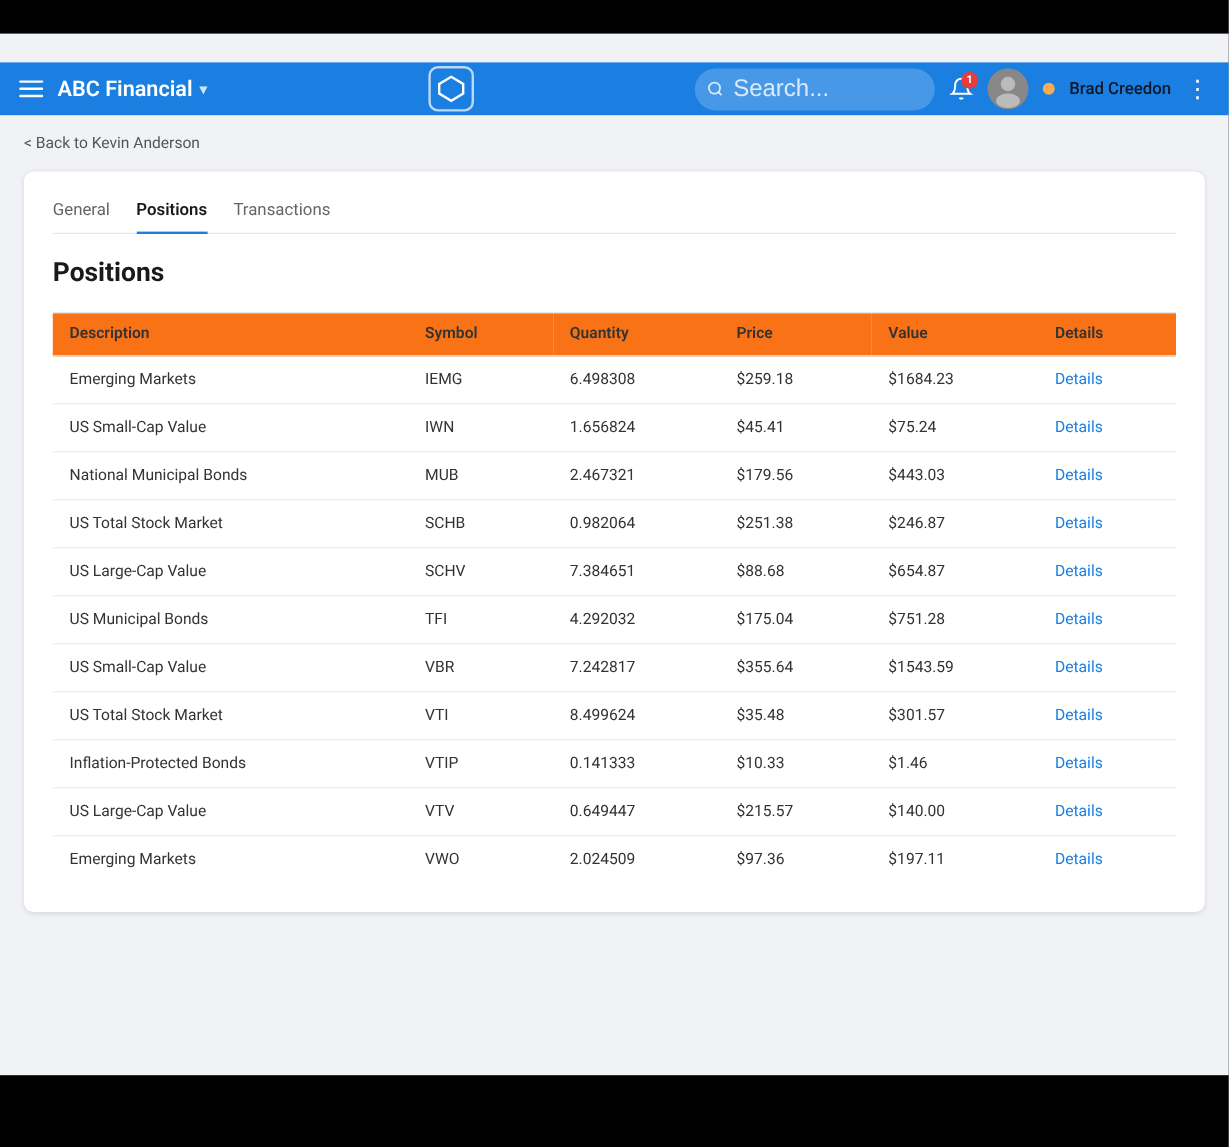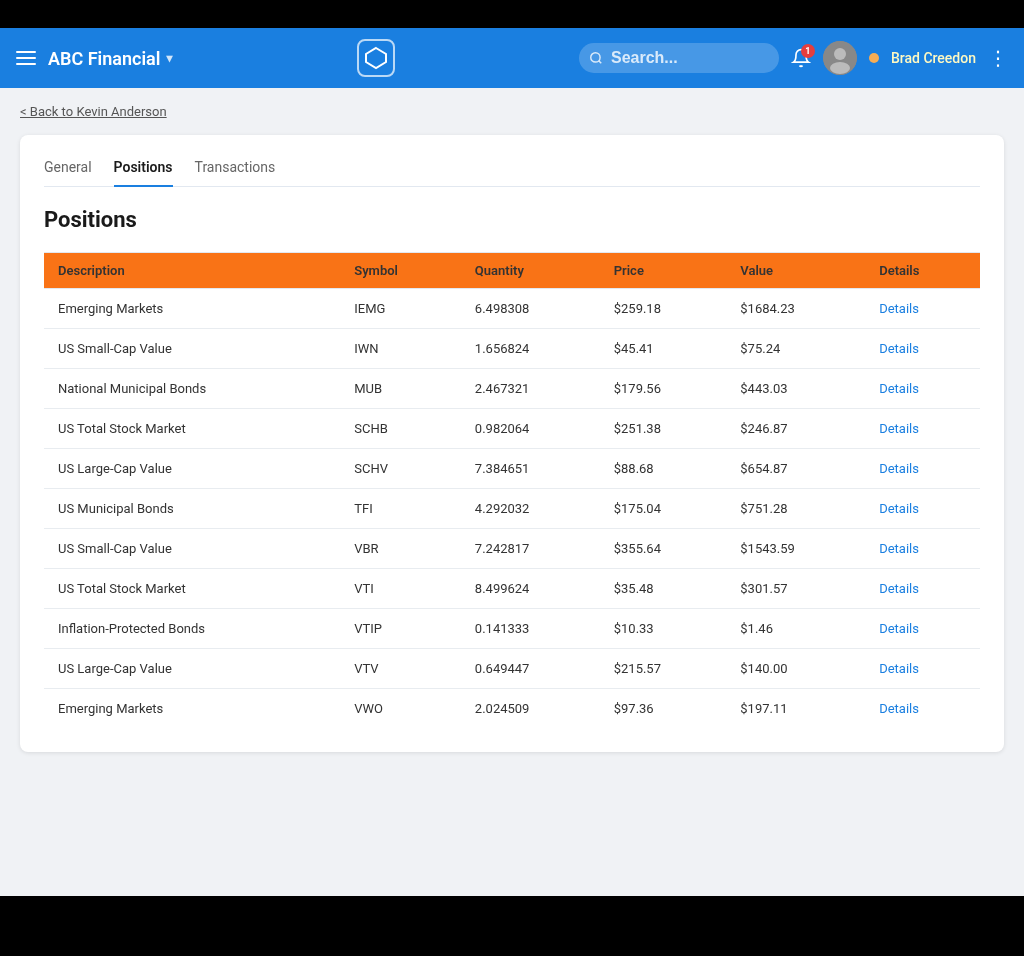--- a/index.html
+++ b/index.html
@@ -26,26 +26,27 @@
     .bottom-bar {
       background: #000;
       height: 60px;
       flex-shrink: 0;
       margin-top: auto;
     }
 
     
     .navbar {
       background: #1a7fe0;
-      height: 60px;
+      height: 44px;
       display: flex;
       align-items: center;
       padding: 0 16px;
       gap: 16px;
       flex-shrink: 0;
+      margin-top: 24px;
     }
     .navbar-left {
       display: flex;
       align-items: center;
       gap: 12px;
       flex: 0 0 auto;
     }
     .hamburger-icon {
       color: #fff;
       font-size: 20px;
@@ -94,25 +95,24 @@
       align-items: center;
       gap: 12px;
       flex: 0 0 auto;
     }
     .search-bar {
       background: rgba(255,255,255,0.2);
       border: none;
       border-radius: 20px;
       padding: 6px 14px 6px 32px;
       color: #000000;
-      font-size: 16px;
+      font-size: 20px;
       width: 200px;
       outline: none;
       position: relative;
-      font-weight: bold;
     }
     .search-wrapper {
       position: relative;
       display: flex;
       align-items: center;
     }
     .search-wrapper svg {
       position: absolute;
       left: 10px;
       color: rgba(255,255,255,0.8);
@@ -146,21 +146,21 @@
       height: 34px;
       border-radius: 50%;
       background: #888;
       overflow: hidden;
       display: flex;
       align-items: center;
       justify-content: center;
       font-size: 18px;
     }
     .user-name {
-      color: #fef9c3;
+      color: #0f172a;
       font-size: 14px;
       font-weight: 500;
     }
     .more-icon {
       color: #fff;
       font-size: 20px;
       cursor: pointer;
     }
     .online-dot {
       width: 10px;
@@ -175,21 +175,20 @@
       padding: 16px 20px;
     }
     .back-link {
       color: #555;
       font-size: 13px;
       margin-bottom: 16px;
       cursor: pointer;
       display: flex;
       align-items: center;
       gap: 4px;
-      text-decoration: underline;
     }
 
     
     .card {
       background: #fff;
       border-radius: 8px;
       box-shadow: 0 1px 4px rgba(0,0,0,0.1);
       padding: 24px;
     }
 

